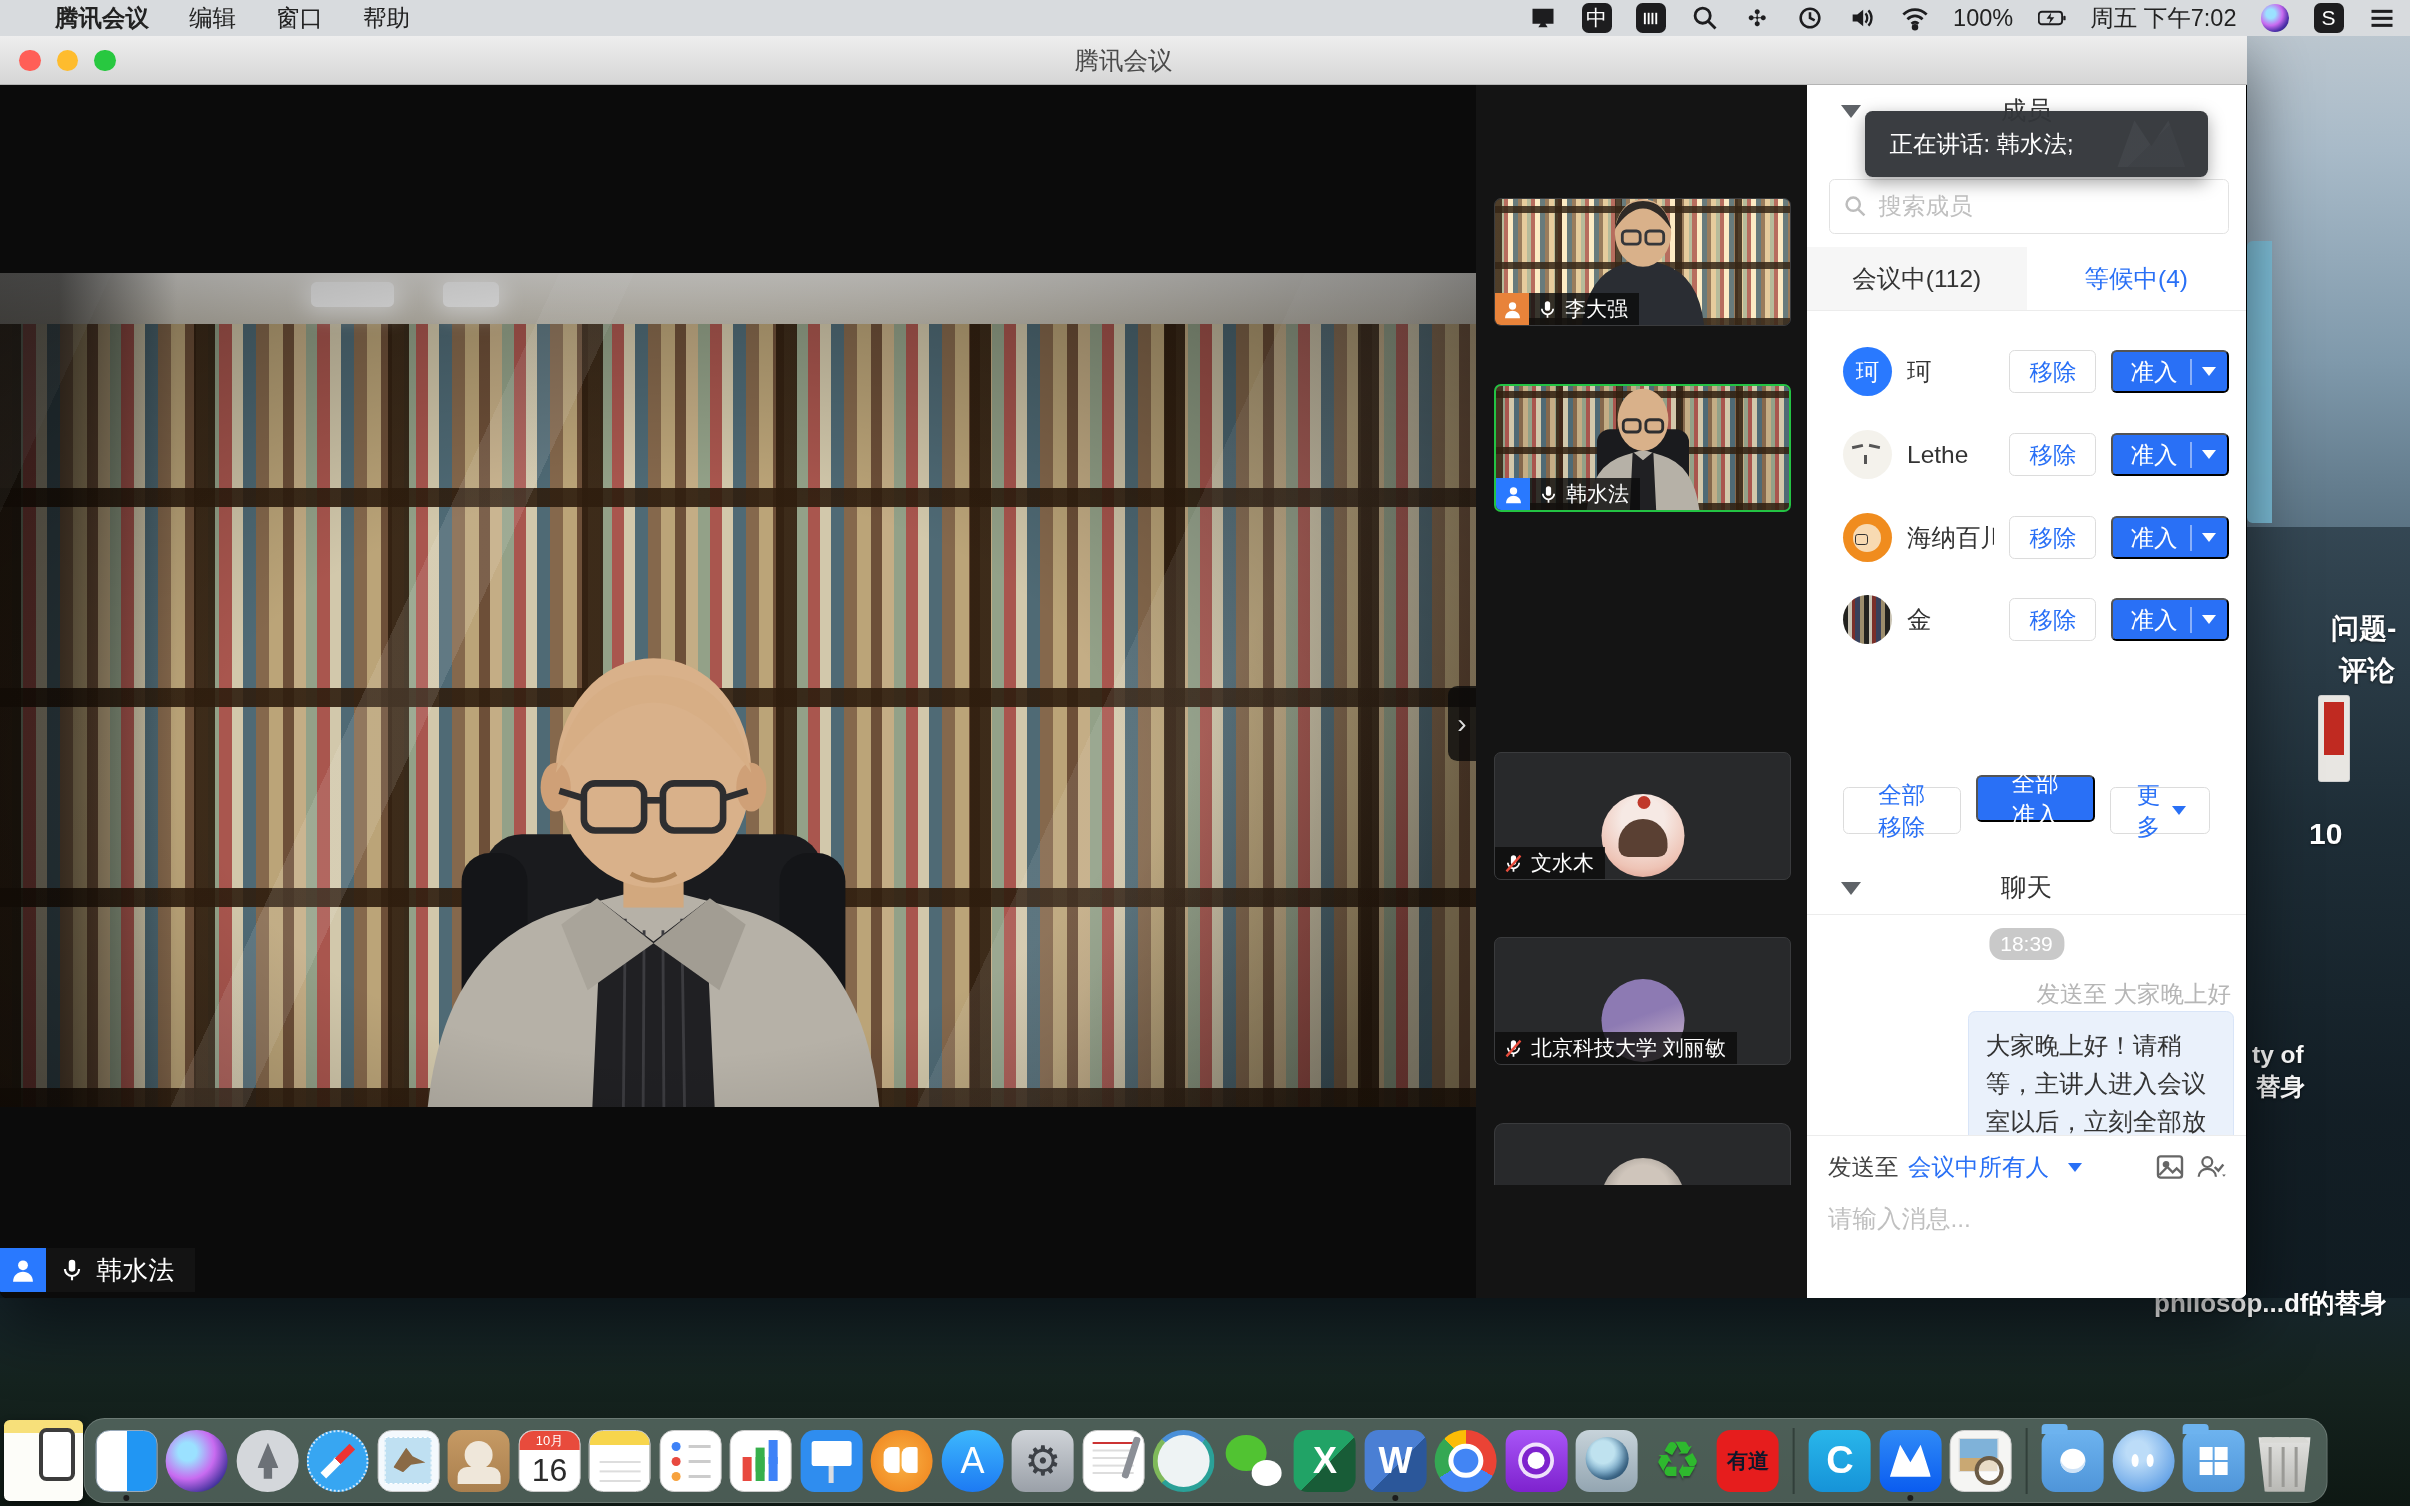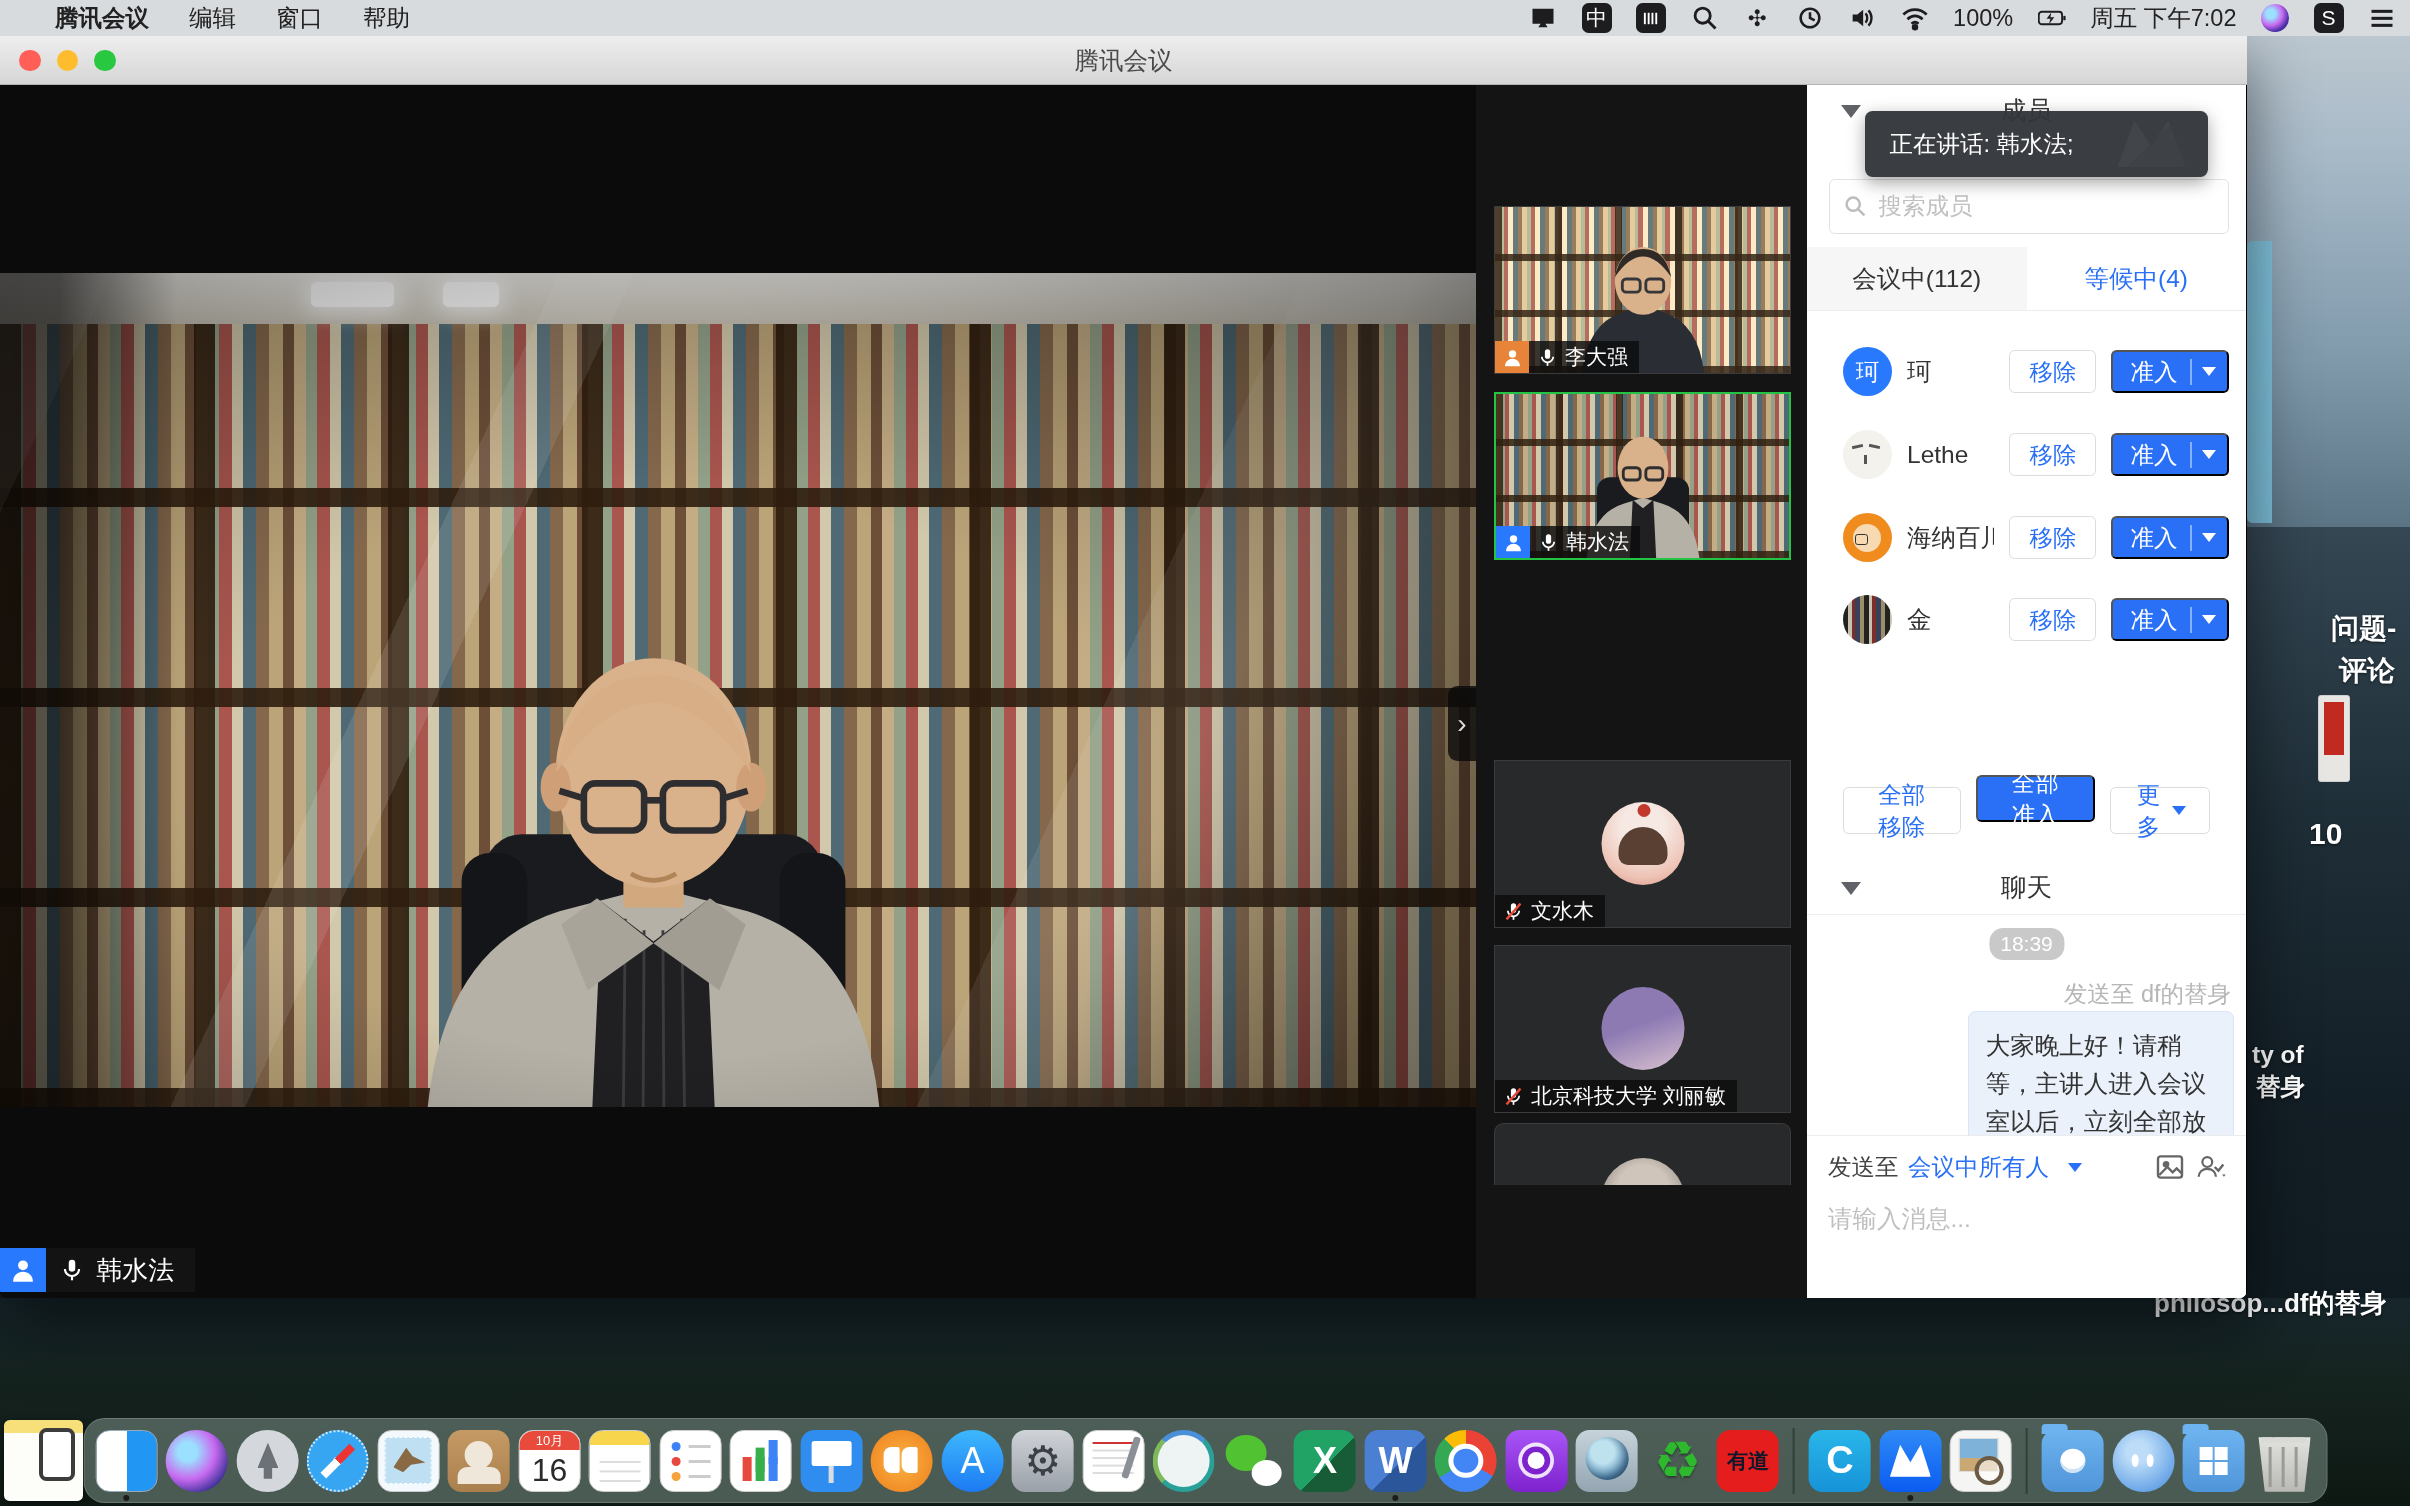--- a/index.html
+++ b/index.html
@@ -60,21 +60,21 @@
   .speaker-label { position:absolute; left:0; bottom:5.6px; height:44px; display:flex; align-items:stretch; z-index:5; }
   .badge-sq { width:46px; display:flex; align-items:center; justify-content:center; }
   .badge-blue { background:#2979ff; } .badge-orange { background:#e8833a; }
   .badge-sq svg { width:28px; height:28px; }
   .label-dark { background:rgba(20,20,20,.88); color:#fff; display:flex; align-items:center; gap:11.3px; padding:0 21px 0 13px; font-size:26px; }
   .mic24 { width:26px; height:26px; }
   .collapse-tab { position:absolute; right:0; top:601px; width:28px; height:75px; background:rgba(10,10,10,.8);
     border-radius:9.4px 0 0 9.4px; color:#ddd; font-size:28px; display:flex; align-items:center; justify-content:center; z-index:6; }
   
   .strip { position:relative; width:331px; background:#141414; overflow:hidden; }
-  .tile { position:absolute; left:18px; width:297px; height:168px; border-radius:0; background:#28292b; border:1.9px solid #3a3b3d; overflow:hidden;margin-top:8px; }
+  .tile { position:absolute; left:18px; width:297px; height:128px; border-radius:7px; background:#28292b; border:1.9px solid #3a3b3d; overflow:hidden; }
   .tile.active { border:2.8px solid #23c343; }
   .tile-label { position:absolute; left:0; bottom:0; display:flex; align-items:stretch; height:32px; max-width:100%; }
   .tile-label .chip { background:rgba(12,12,12,.82); color:#fff; font-size:21px; display:flex; align-items:center; gap:7.5px; padding:0 11.3px 0 7.5px; white-space:nowrap; overflow:hidden; }
   .tile .badge-sq { width:34px; }
   .tile .badge-sq svg { width:21px; height:21px; }
   .mic18 { width:21px; height:21px; flex:none; }
   .mini-scene { position:absolute; inset:0;
     background:
       repeating-linear-gradient(90deg, rgba(48,31,15,.85) 0 6.6px, rgba(0,0,0,0) 6.6px 60px),
       repeating-linear-gradient(0deg, rgba(48,31,15,.85) 0 6.6px, rgba(0,0,0,0) 6.6px 56px),
@@ -544,21 +544,21 @@
         </div>
 
         <div class="sec-head" style="top:777px;">
           <span class="tri-down"></span>
           <span>聊天</span>
         </div>
         <div class="chat-divider" style="top:829px;"></div>
 
         <div class="chip-time">18:39</div>
         <div class="sentto">
-          <span>发送至</span> <span>df的替身</span>
+          <span>发送至</span> <span>大家晚上好</span>
         </div>
         <div class="bubble">大家晚上好！请稍等，主讲人进入会议室以后，立刻全部放行。</div>
 
         <div class="chat-foot">
           <div class="sendrow">
             <span class="to">发送至</span>
             <span class="target">会议中所有人</span>
             <span class="caret-b"></span>
             <span class="spacer"></span>
             <svg class="foot-ic" viewBox="0 0 24 24" fill="none" stroke="#666" stroke-width="1.8">

